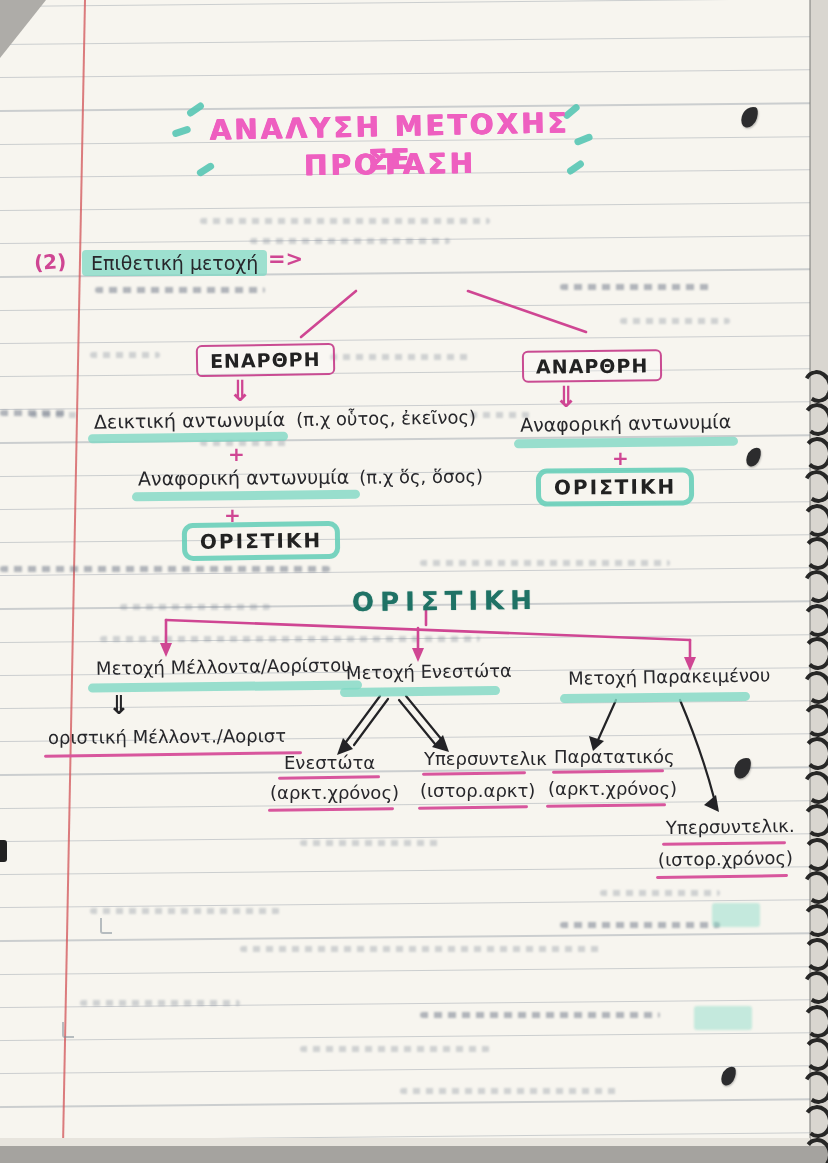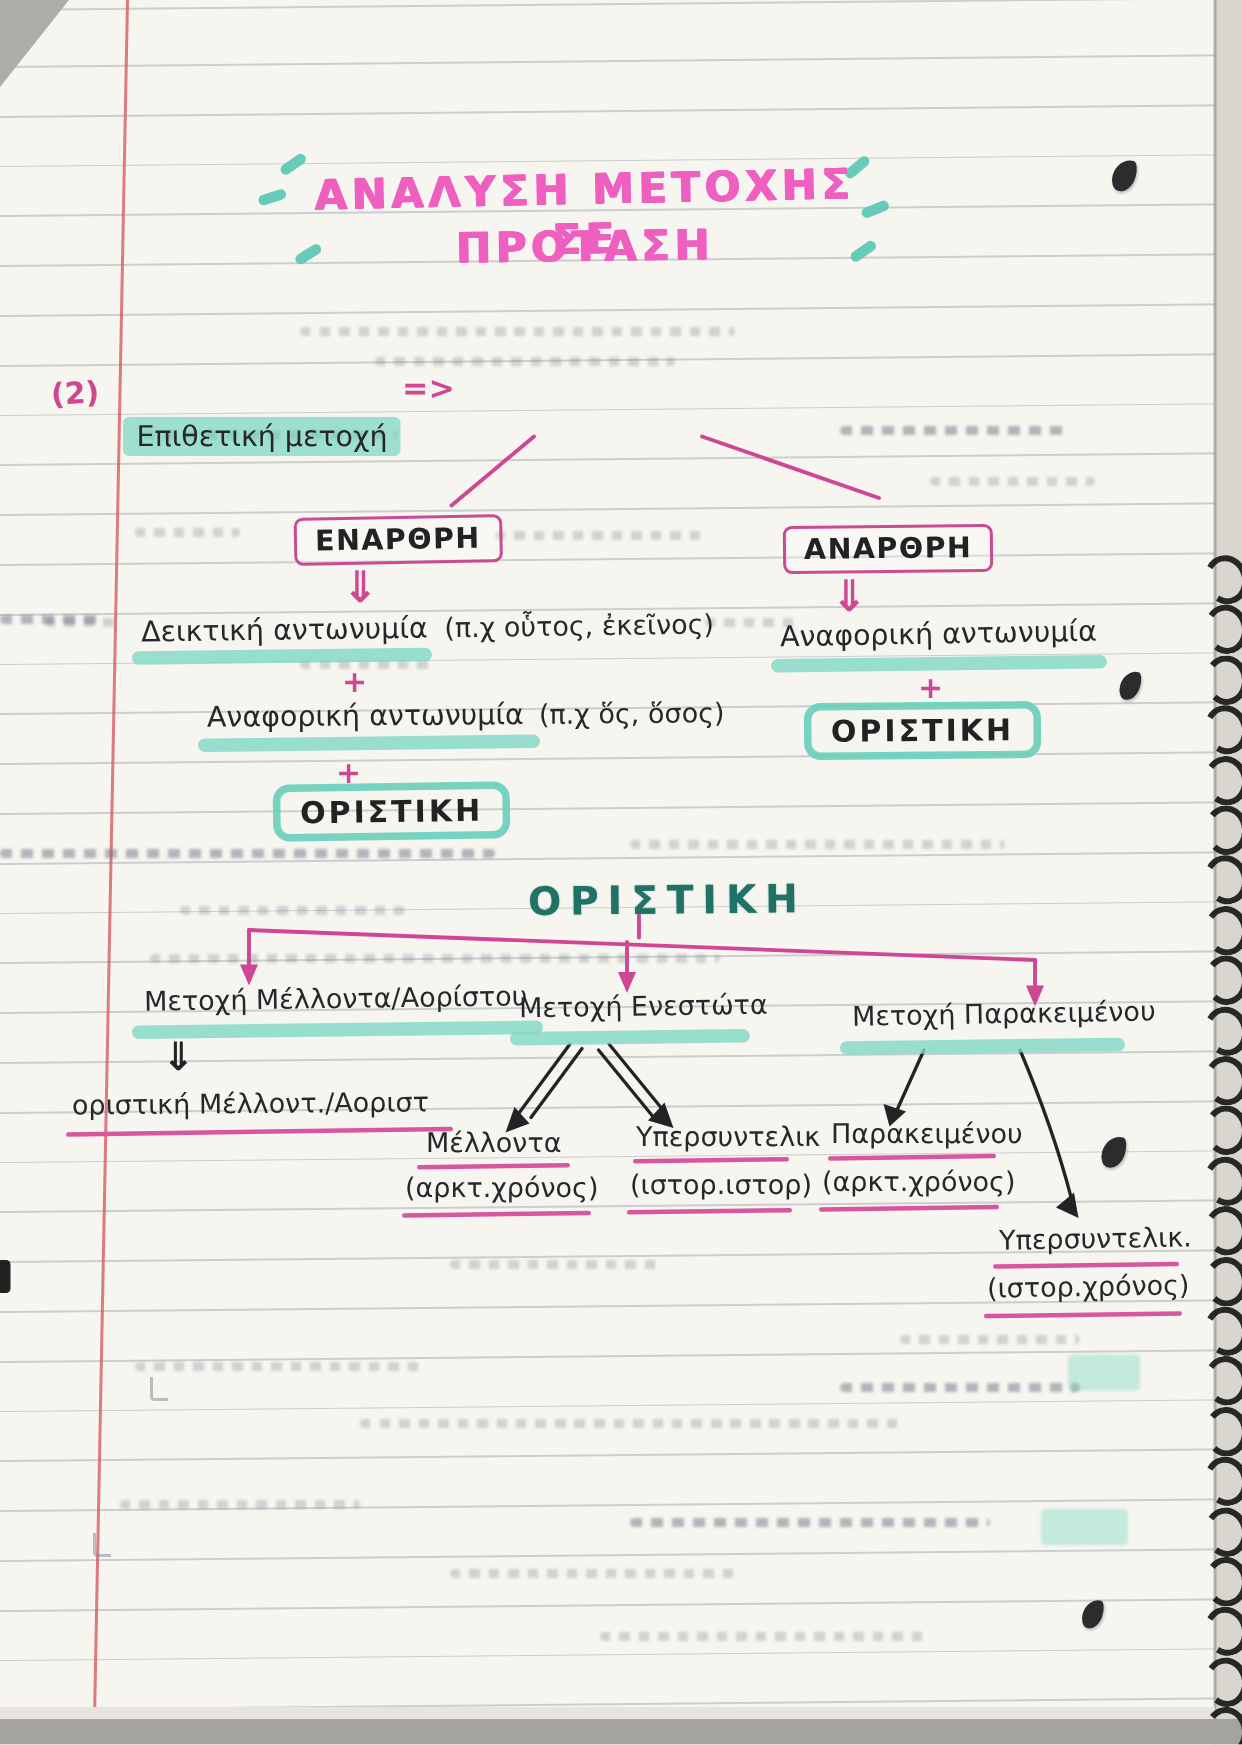--- a/index.html
+++ b/index.html
@@ -99,21 +99,21 @@
   <span class="title-deco" style="left:186px;top:106px;transform:rotate(-35deg);"></span>
   <span class="title-deco" style="left:172px;top:128px;transform:rotate(-18deg);"></span>
   <span class="title-deco" style="left:196px;top:166px;transform:rotate(-32deg);"></span>
   <span class="title-deco" style="left:562px;top:108px;transform:rotate(-40deg);"></span>
   <span class="title-deco" style="left:574px;top:136px;transform:rotate(-22deg);"></span>
   <span class="title-deco" style="left:566px;top:164px;transform:rotate(-35deg);"></span>
   <div class="abs marker" style="left:185px;top:110px;width:410px;text-align:center;font-size:28px;transform:rotate(-1.2deg);">ΑΝΑΛΥΣΗ ΜΕΤΟΧΗΣ ΣΕ</div>
   <div class="abs marker" style="left:290px;top:148px;width:200px;text-align:center;font-size:28px;transform:rotate(-0.8deg);">ΠΡΟΤΑΣΗ</div>
 
   <div class="abs pen-pink" style="left:34px;top:250px;font-size:20px;font-weight:bold;transform:rotate(-3deg);">(2)</div>
-  <div class="abs ink body-text hl" style="left:82px;top:250px;margin-top:28px;">Επιθετική μετοχή</div>
+  <div class="abs ink body-text hl" style="left:82px;top:250px;">Επιθετική μετοχή</div>
   <div class="abs pen-pink" style="left:268px;top:247px;font-size:21px;font-weight:bold;">=&gt;</div>
 
   <svg class="connectors" width="828" height="1163" viewBox="0 0 828 1163">
     <g stroke="#cf4693" stroke-width="2.6" fill="none" stroke-linecap="round">
       <path d="M356,291 L301,337"></path>
       <path d="M468,291 L586,332"></path>
       <path d="M426,610 L426,625"></path>
       <path d="M166,620 L690,640"></path>
       <path d="M166,620 L166,644"></path>
       <path d="M418,628 L418,650"></path>
@@ -170,31 +170,31 @@
   <div class="hl-underline" style="left:88px;top:682px;width:274px;"></div>
   <div class="abs ink col-heading" style="left:346px;top:661px;transform:rotate(-0.8deg);">Μετοχή Ενεστώτα</div>
   <div class="hl-underline" style="left:340px;top:687px;width:160px;"></div>
   <div class="abs ink col-heading" style="left:568px;top:666px;transform:rotate(-1deg);">Μετοχή Παρακειμένου</div>
   <div class="hl-underline" style="left:560px;top:693px;width:190px;"></div>
 
   <div class="abs ink dbl-arrow" style="left:108px;top:692px;font-size:26px;color:#232326;">⇓</div>
   <div class="abs ink col-heading" style="left:48px;top:726px;transform:rotate(-0.5deg);">οριστική Μέλλοντ./Αοριστ</div>
   <div class="pink-underline" style="left:44px;top:753px;width:258px;"></div>
 
-  <div class="abs ink small-note" style="left:284px;top:752px;">Μέλλοντα</div>
+  <div class="abs ink small-note" style="left:284px;top:752px;">Ενεστώτα</div>
   <div class="pink-underline" style="left:278px;top:776px;width:102px;"></div>
   <div class="abs ink small-note" style="left:270px;top:782px;">(αρκτ.χρόνος)</div>
   <div class="pink-underline" style="left:268px;top:808px;width:126px;"></div>
 
   <div class="abs ink small-note" style="left:424px;top:748px;">Υπερσυντελικ</div>
   <div class="pink-underline" style="left:422px;top:772px;width:104px;"></div>
-  <div class="abs ink small-note" style="left:420px;top:780px;">(ιστορ.ιστορ)</div>
+  <div class="abs ink small-note" style="left:420px;top:780px;">(ιστορ.αρκτ)</div>
   <div class="pink-underline" style="left:418px;top:806px;width:110px;"></div>
 
-  <div class="abs ink small-note" style="left:554px;top:746px;">Παρακειμένου</div>
+  <div class="abs ink small-note" style="left:554px;top:746px;">Παρατατικός</div>
   <div class="pink-underline" style="left:552px;top:770px;width:112px;"></div>
   <div class="abs ink small-note" style="left:548px;top:778px;">(αρκτ.χρόνος)</div>
   <div class="pink-underline" style="left:546px;top:804px;width:120px;"></div>
 
   <div class="abs ink small-note" style="left:666px;top:816px;transform:rotate(-1deg);">Υπερσυντελικ.</div>
   <div class="pink-underline" style="left:662px;top:842px;width:124px;"></div>
   <div class="abs ink small-note" style="left:658px;top:848px;transform:rotate(-1deg);">(ιστορ.χρόνος)</div>
   <div class="pink-underline" style="left:656px;top:875px;width:132px;"></div>
 
   <div class="crescent" style="left:742px;top:106px;"></div>

